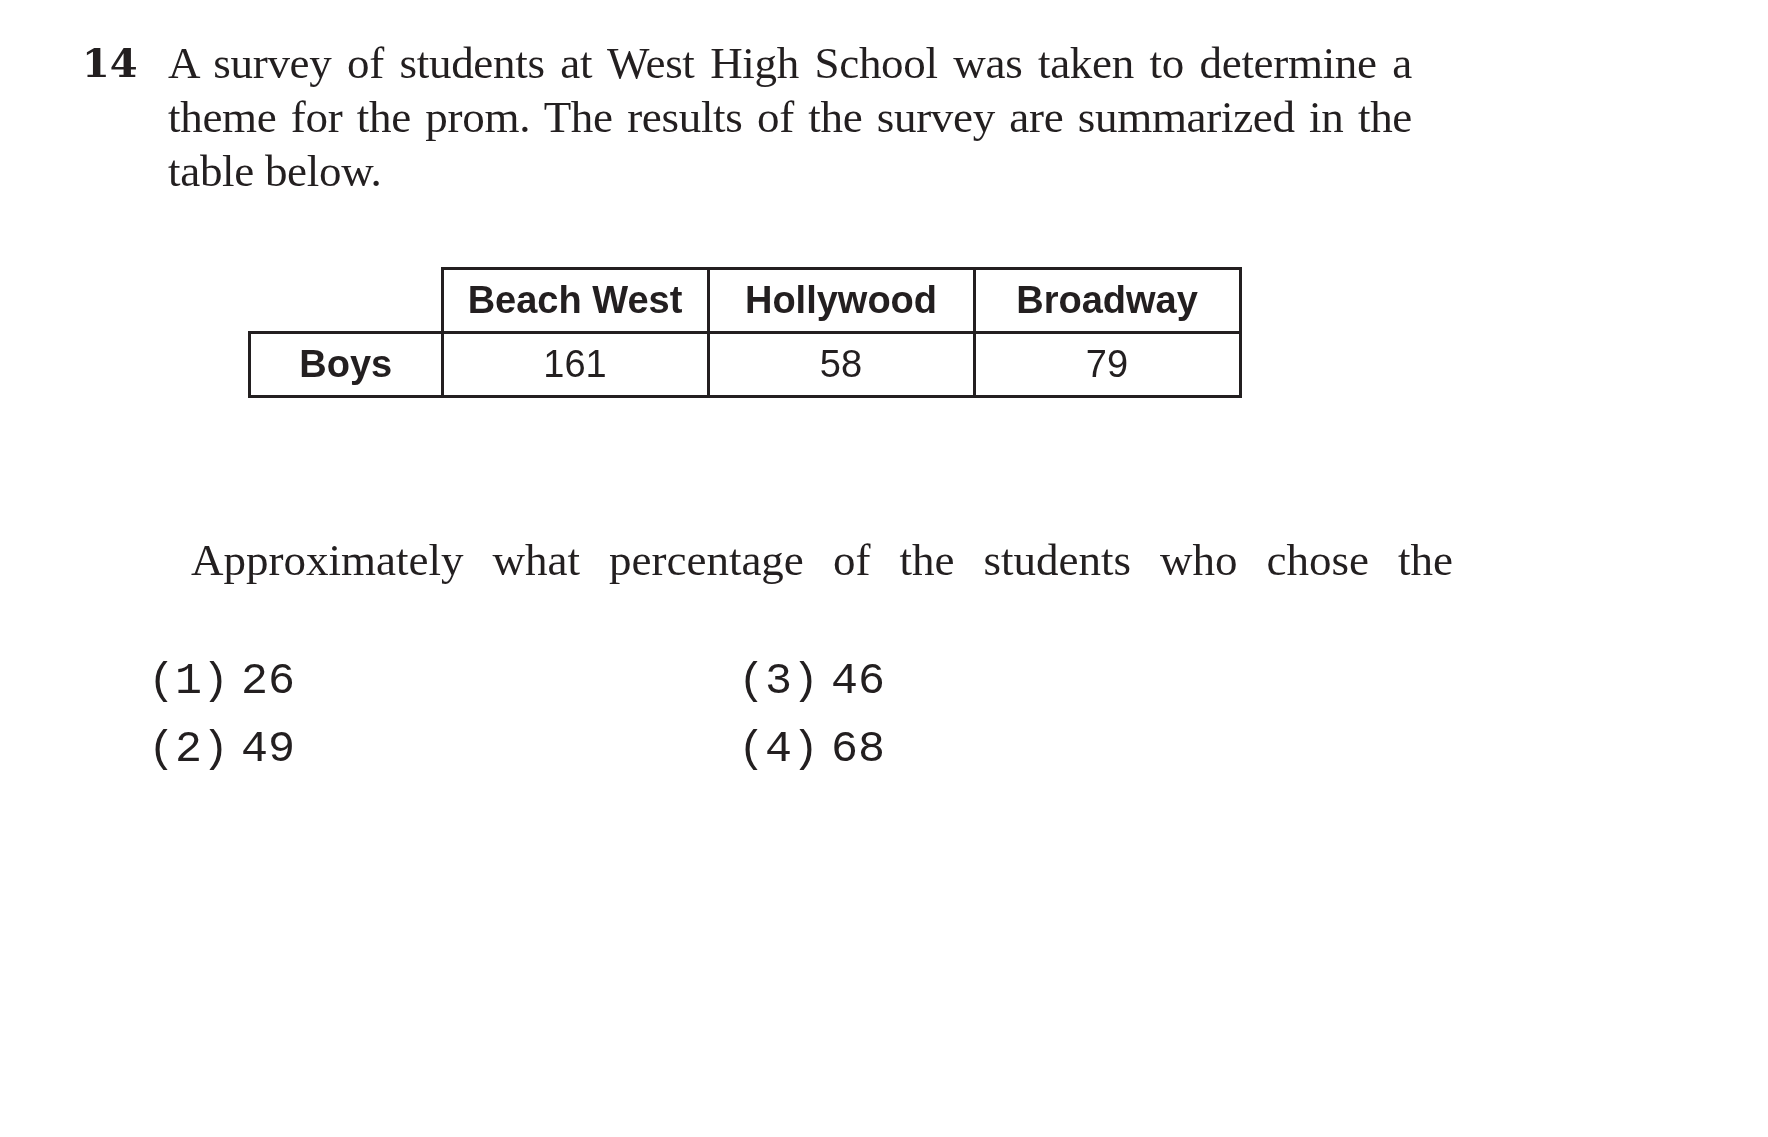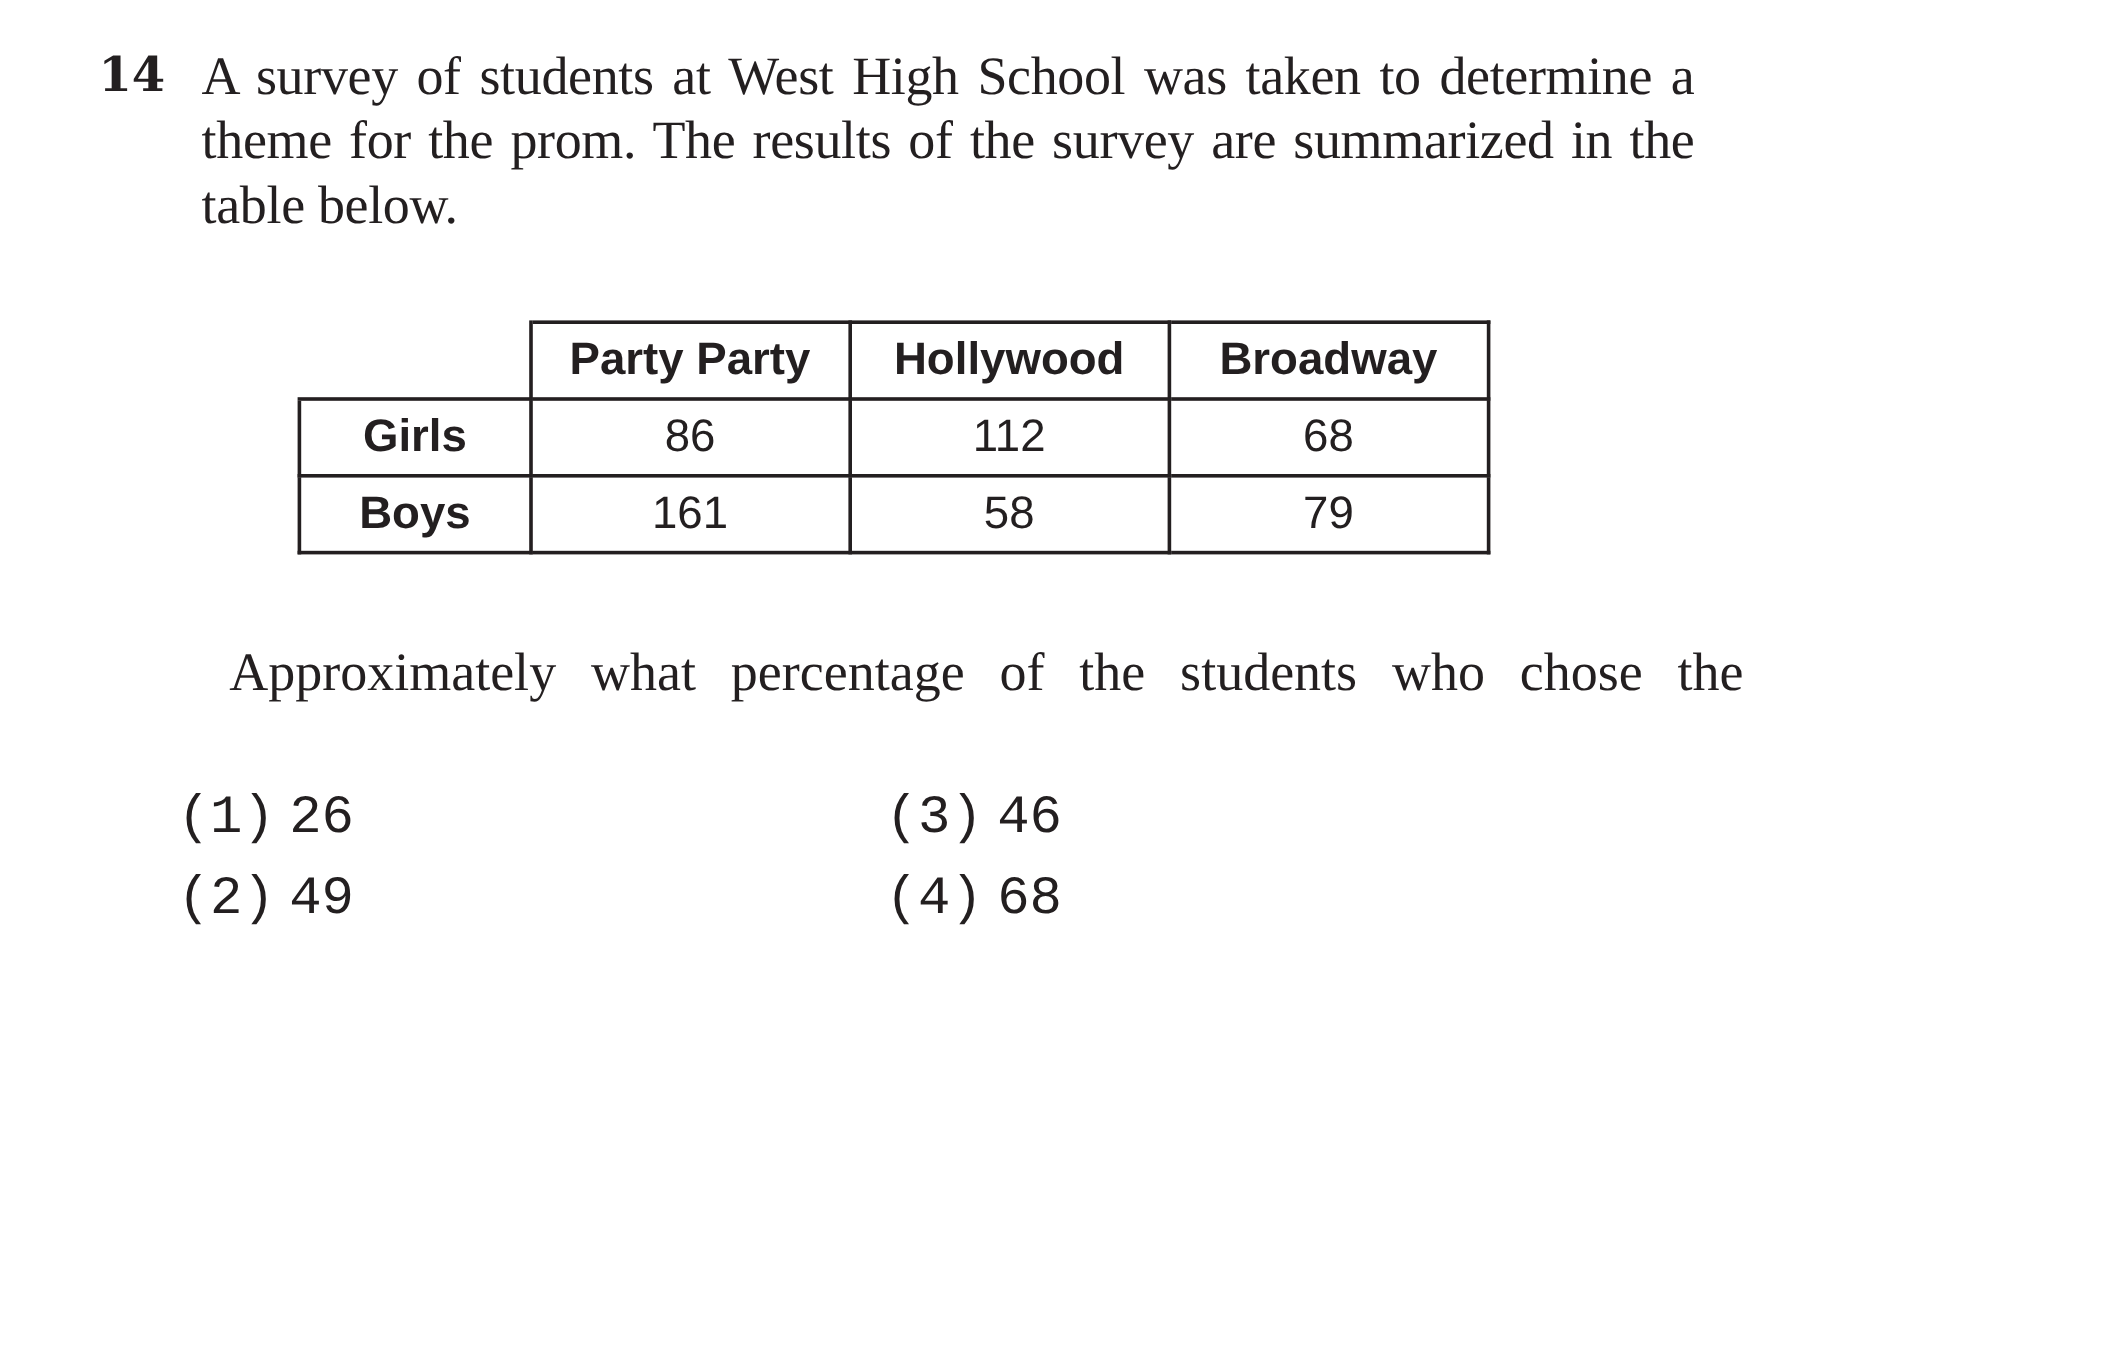--- a/index.html
+++ b/index.html
@@ -105,29 +105,23 @@
 
 <div class="question">
   <div class="q-number">14</div>
   <div class="q-stem">A survey of students at West High School was taken to determine a theme for the prom. The results of the survey are summarized in the table below.</div>
 </div>
 
 <table class="survey-table">
   <tbody>
       <tr>
     <th class="corner"></th>
-    <th class="col-head">Party Party</th>
+    <th class="col-head">Beach West</th>
     <th class="col-head">Hollywood</th>
     <th class="col-head">Broadway</th>
-  </tr>
-  <tr>
-    <td class="row-head">Girls</td>
-    <td class="val">86</td>
-    <td class="val">112</td>
-    <td class="val">68</td>
   </tr>
   <tr>
     <td class="row-head">Boys</td>
     <td class="val">161</td>
     <td class="val">58</td>
     <td class="val">79</td>
   </tr>
 </tbody>
   </table>
 

